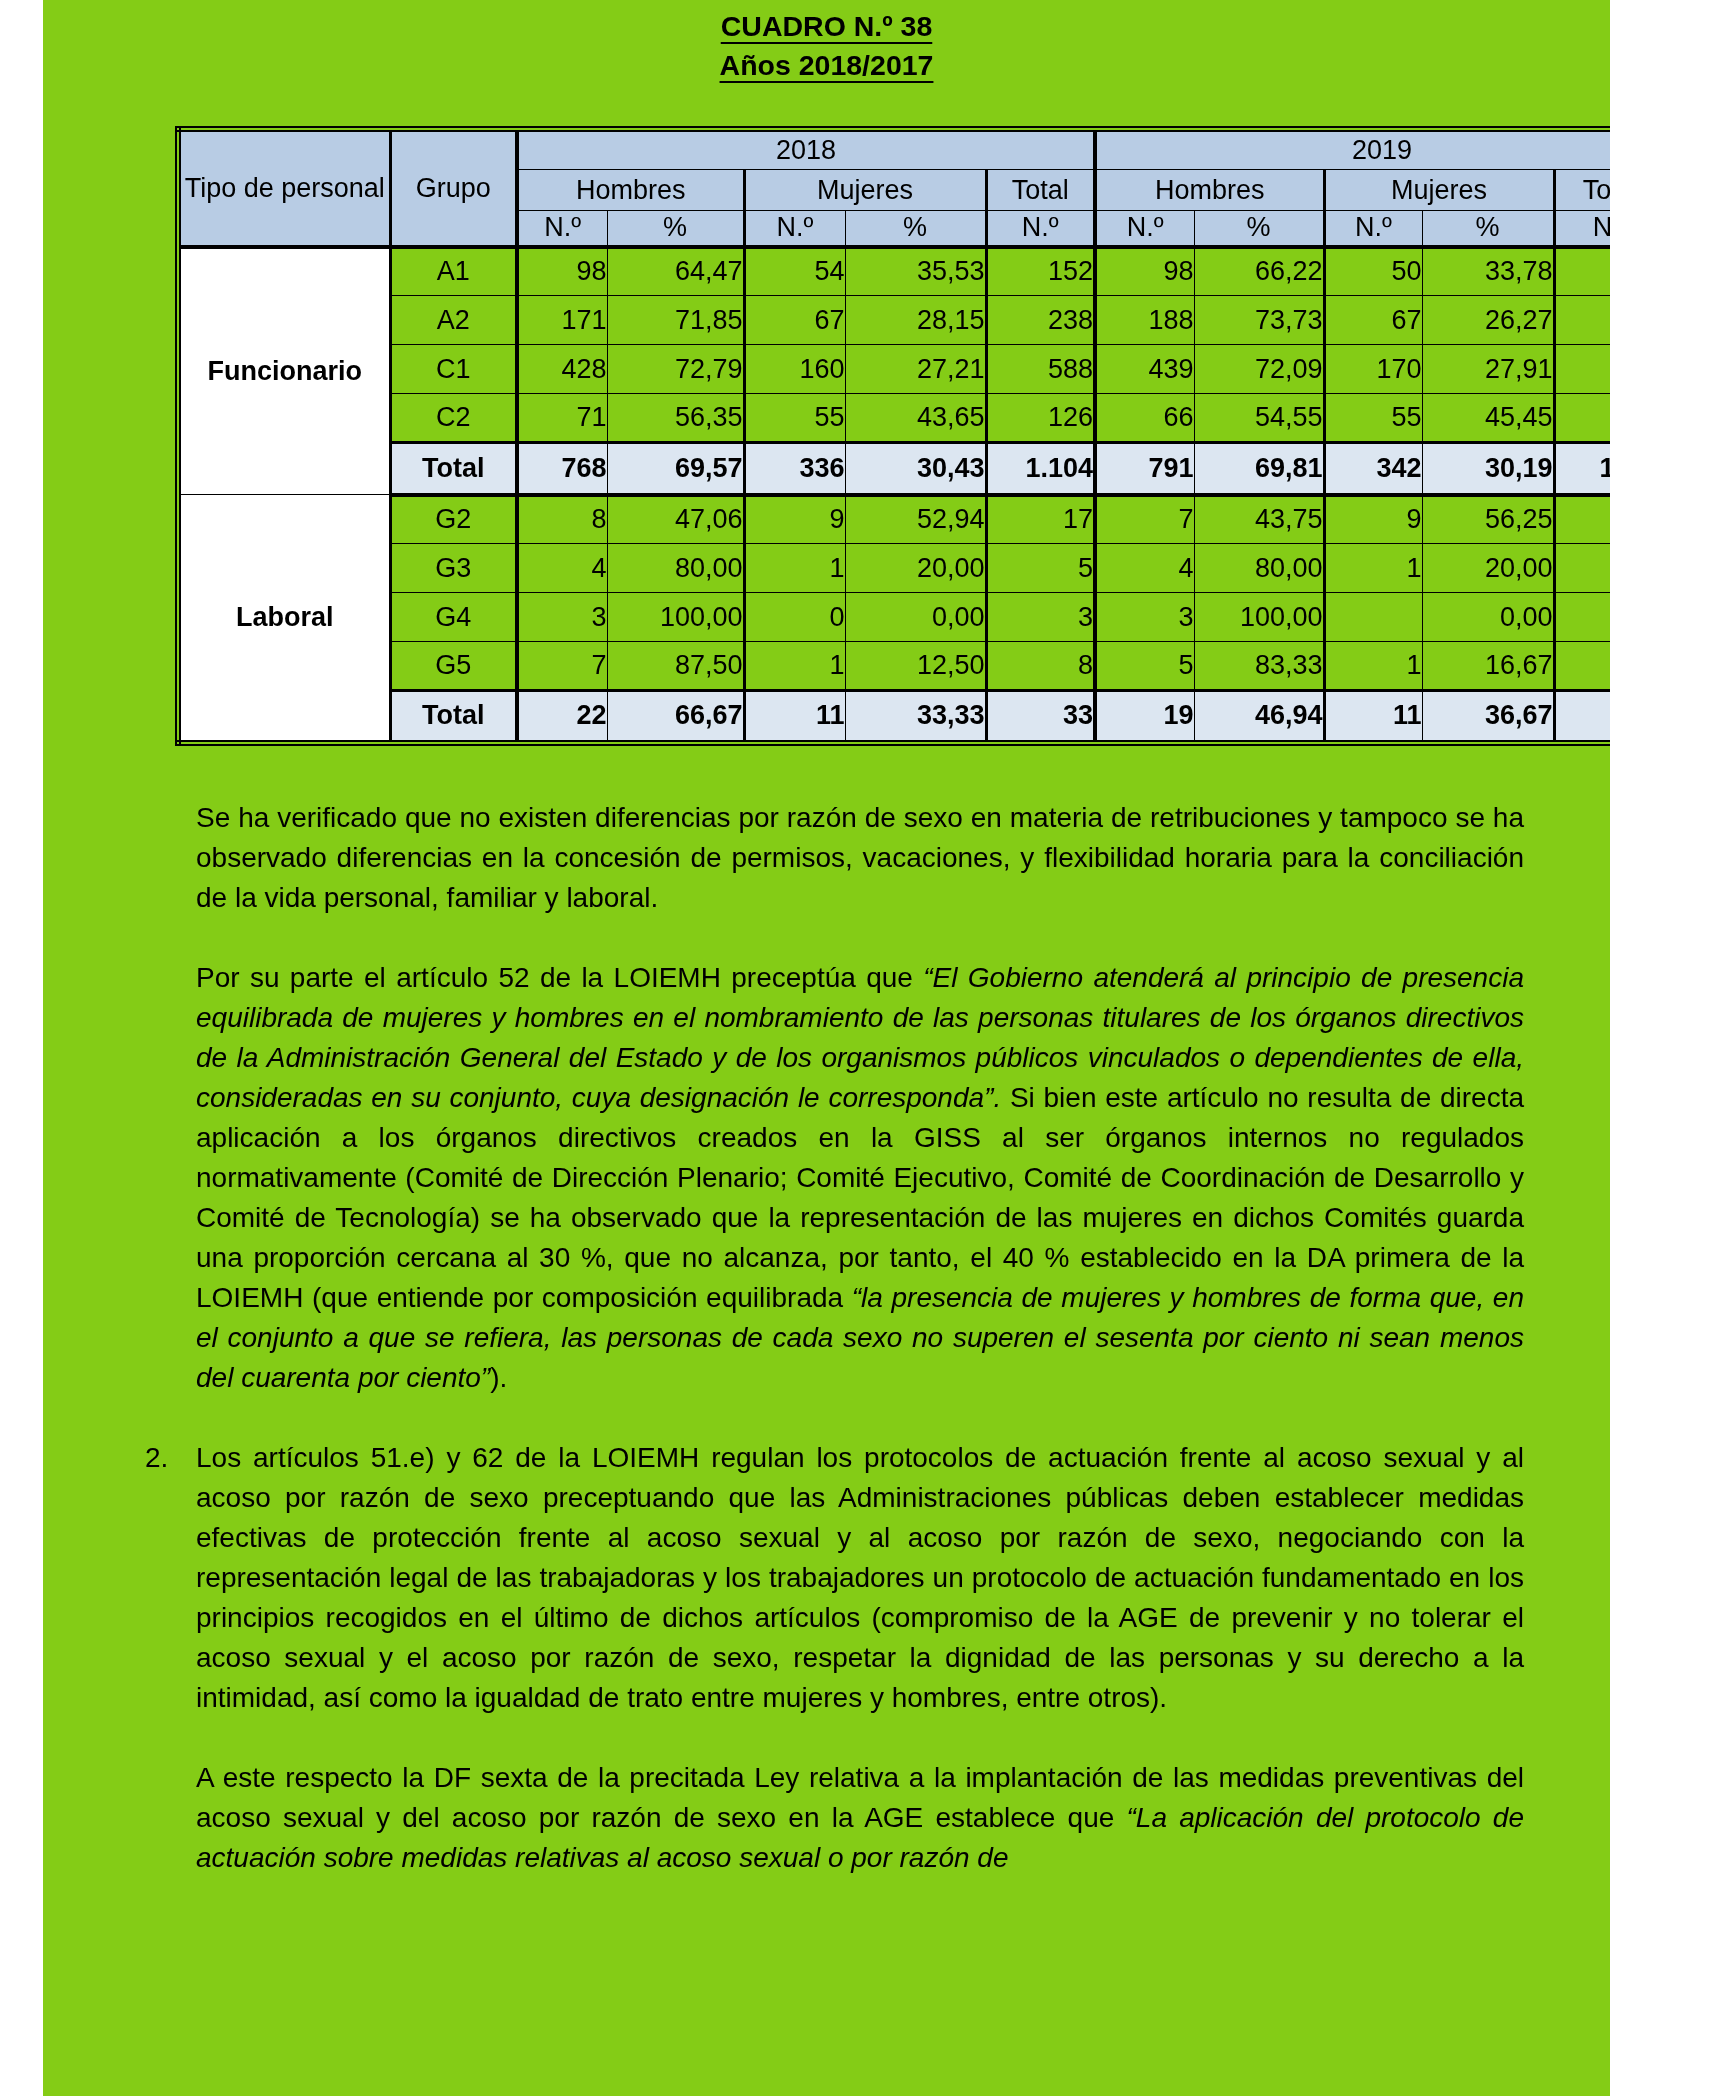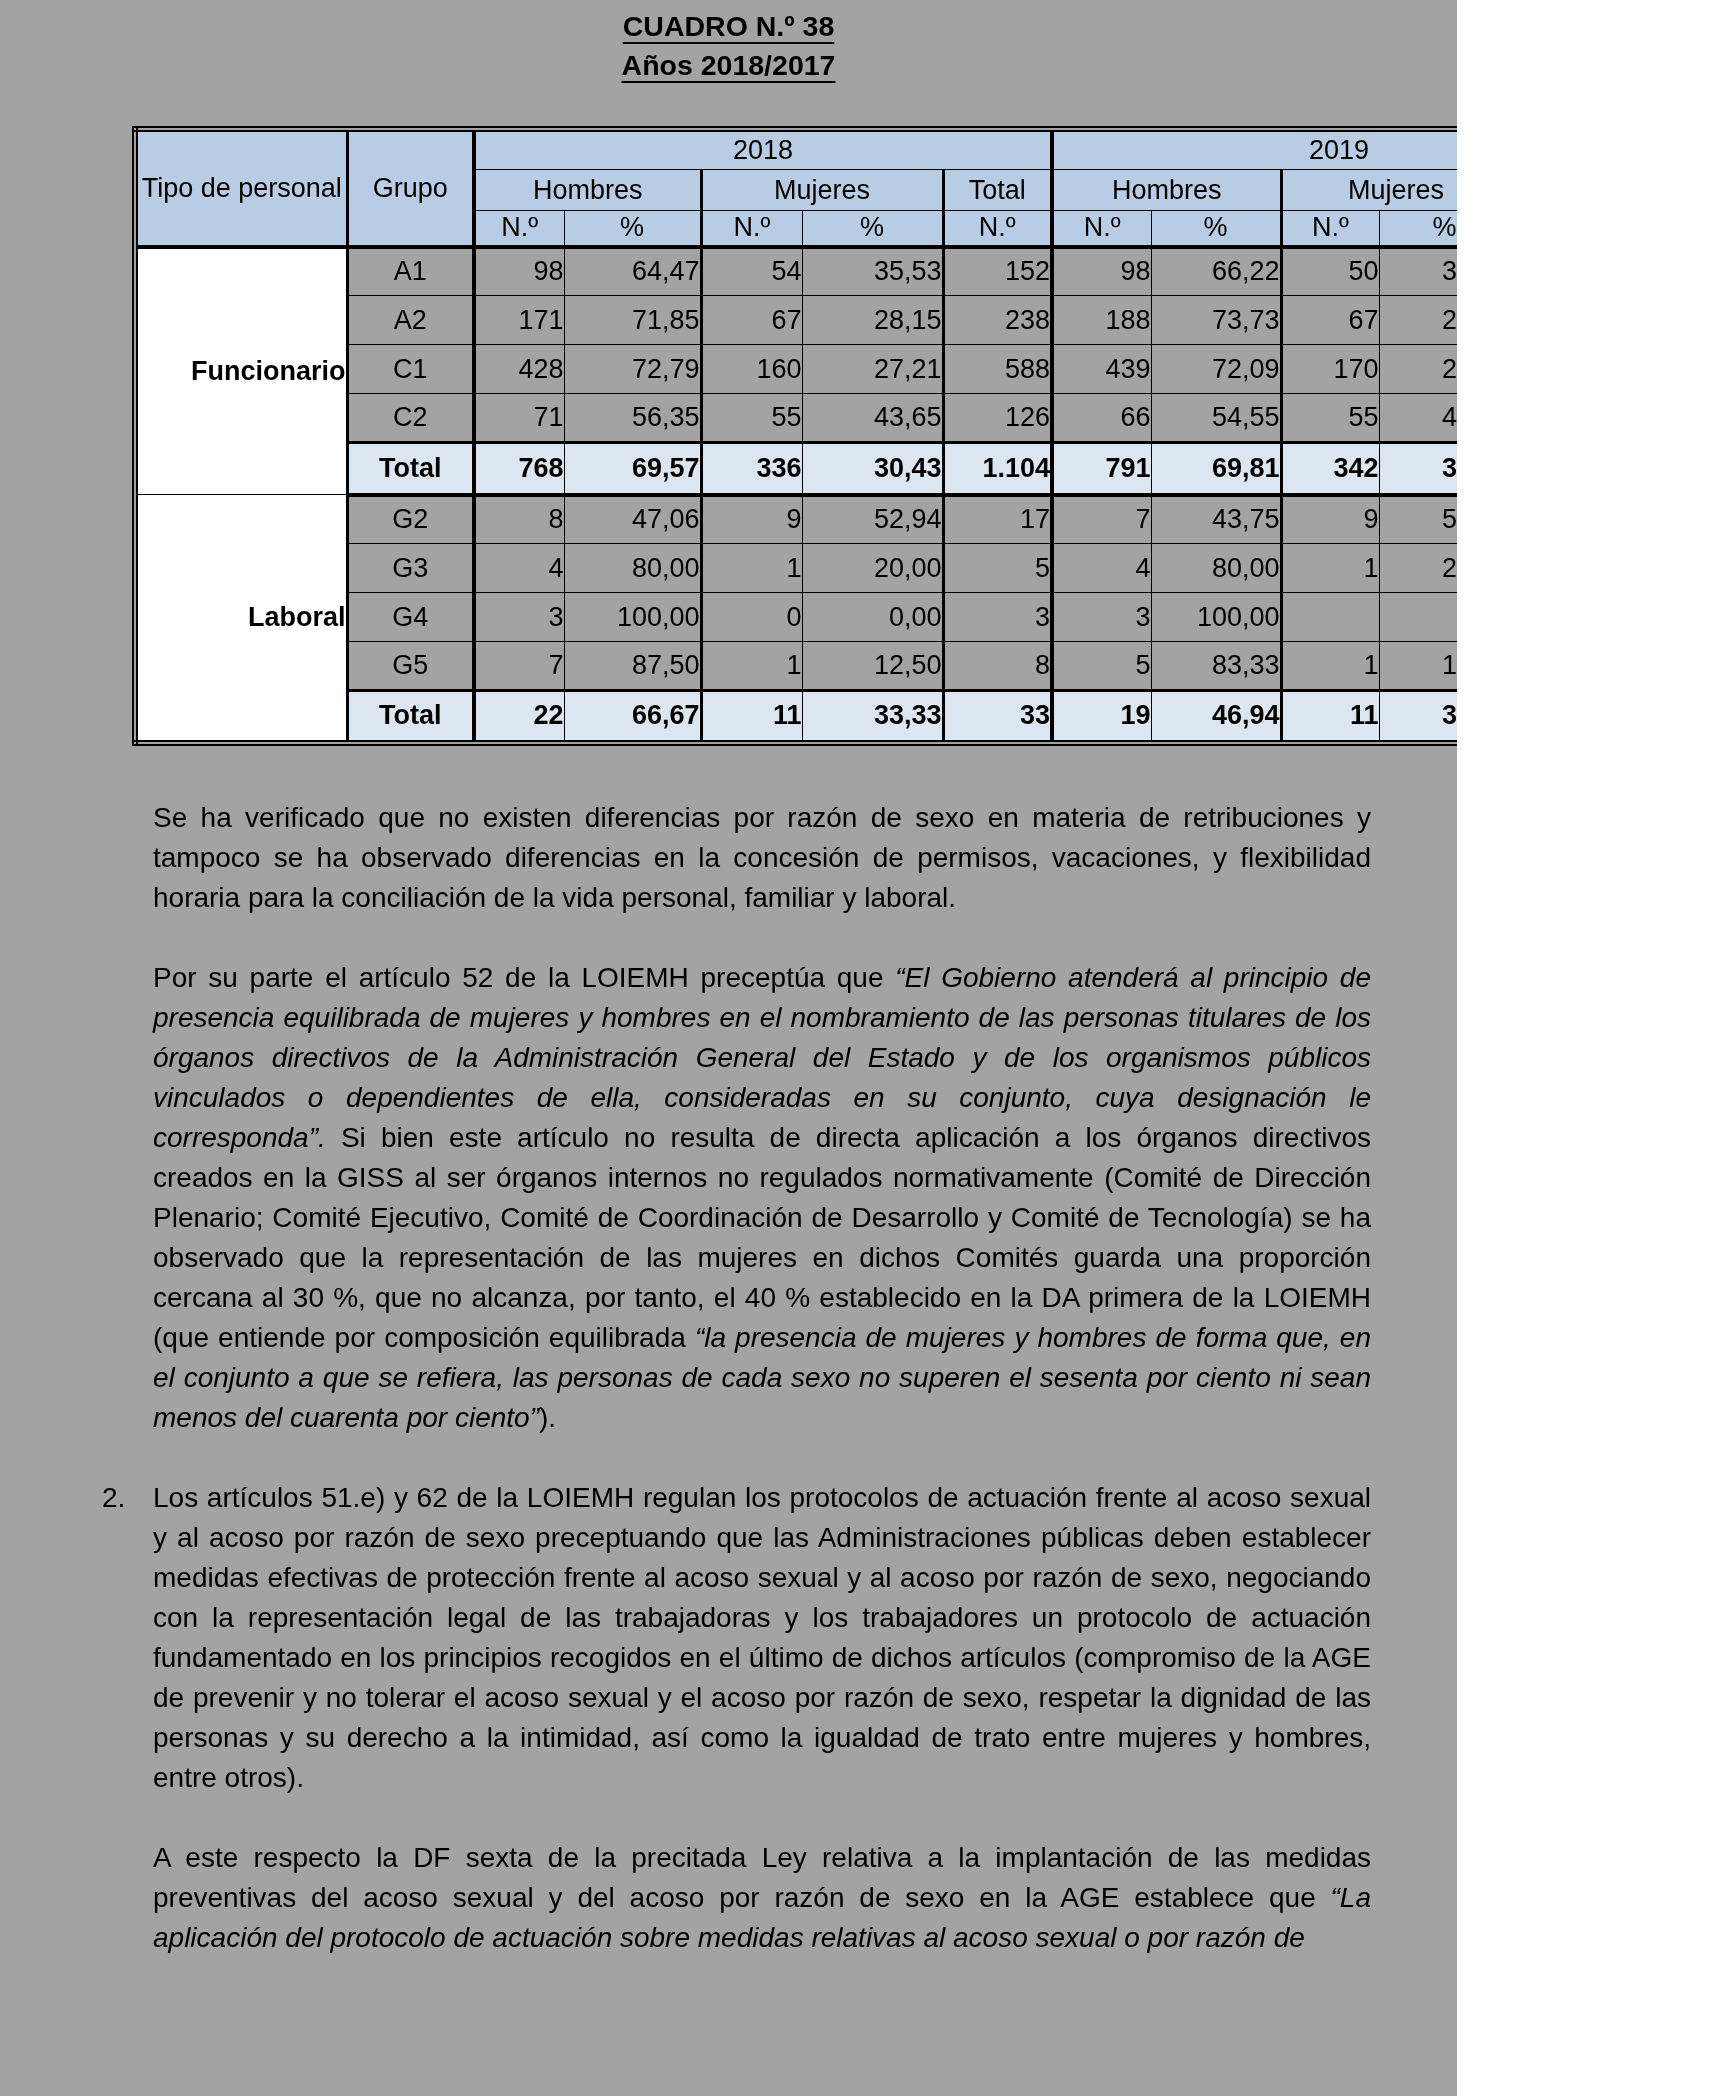--- a/index.html
+++ b/index.html
@@ -1,23 +1,24 @@
 <!DOCTYPE html>
 <html style="font-size:13px"><head>
 <meta charset="utf-8">
 <style>
   html, body { margin: 0; padding: 0; background: #ffffff; }
   .page {
     position: relative;
-    width: 1457px;
+    width: 1567px;
     height: 2097px;
-    background: #a3a3a3;
+    background: #84cc16;
     color: #000000;
     font-family: "Liberation Sans", sans-serif;
     overflow: hidden;
+    margin-left: 43px;
   }
   
   .title-block {
     padding-top: 6.5px;
     text-align: center;
     font-size: 28.5px;
     font-weight: bold;
     line-height: 39px;
   }
   .title-line span {
@@ -59,21 +60,21 @@
   tr.total { height: 52px; }
   tr.total td {
     background: #DCE6F1;
     font-weight: bold;
     border-top: 3.3px solid #000;
     border-bottom: 4.1px solid #000;
   }
   td.tipo {
     background: #ffffff;
     font-weight: bold;
-    text-align: right;
+    text-align: center;
     vertical-align: middle;
     padding-left: 9.8px;
     border-bottom: 4.1px solid #000;
   }
   td.grp { text-align: center; padding-left: 11.4px; }
   td.num { text-align: right; padding-right: 11.4px; }
   td.pct { text-align: right; padding-right: 18px; }
   
   .fuente {
     margin: 13px 0 0 155px;

